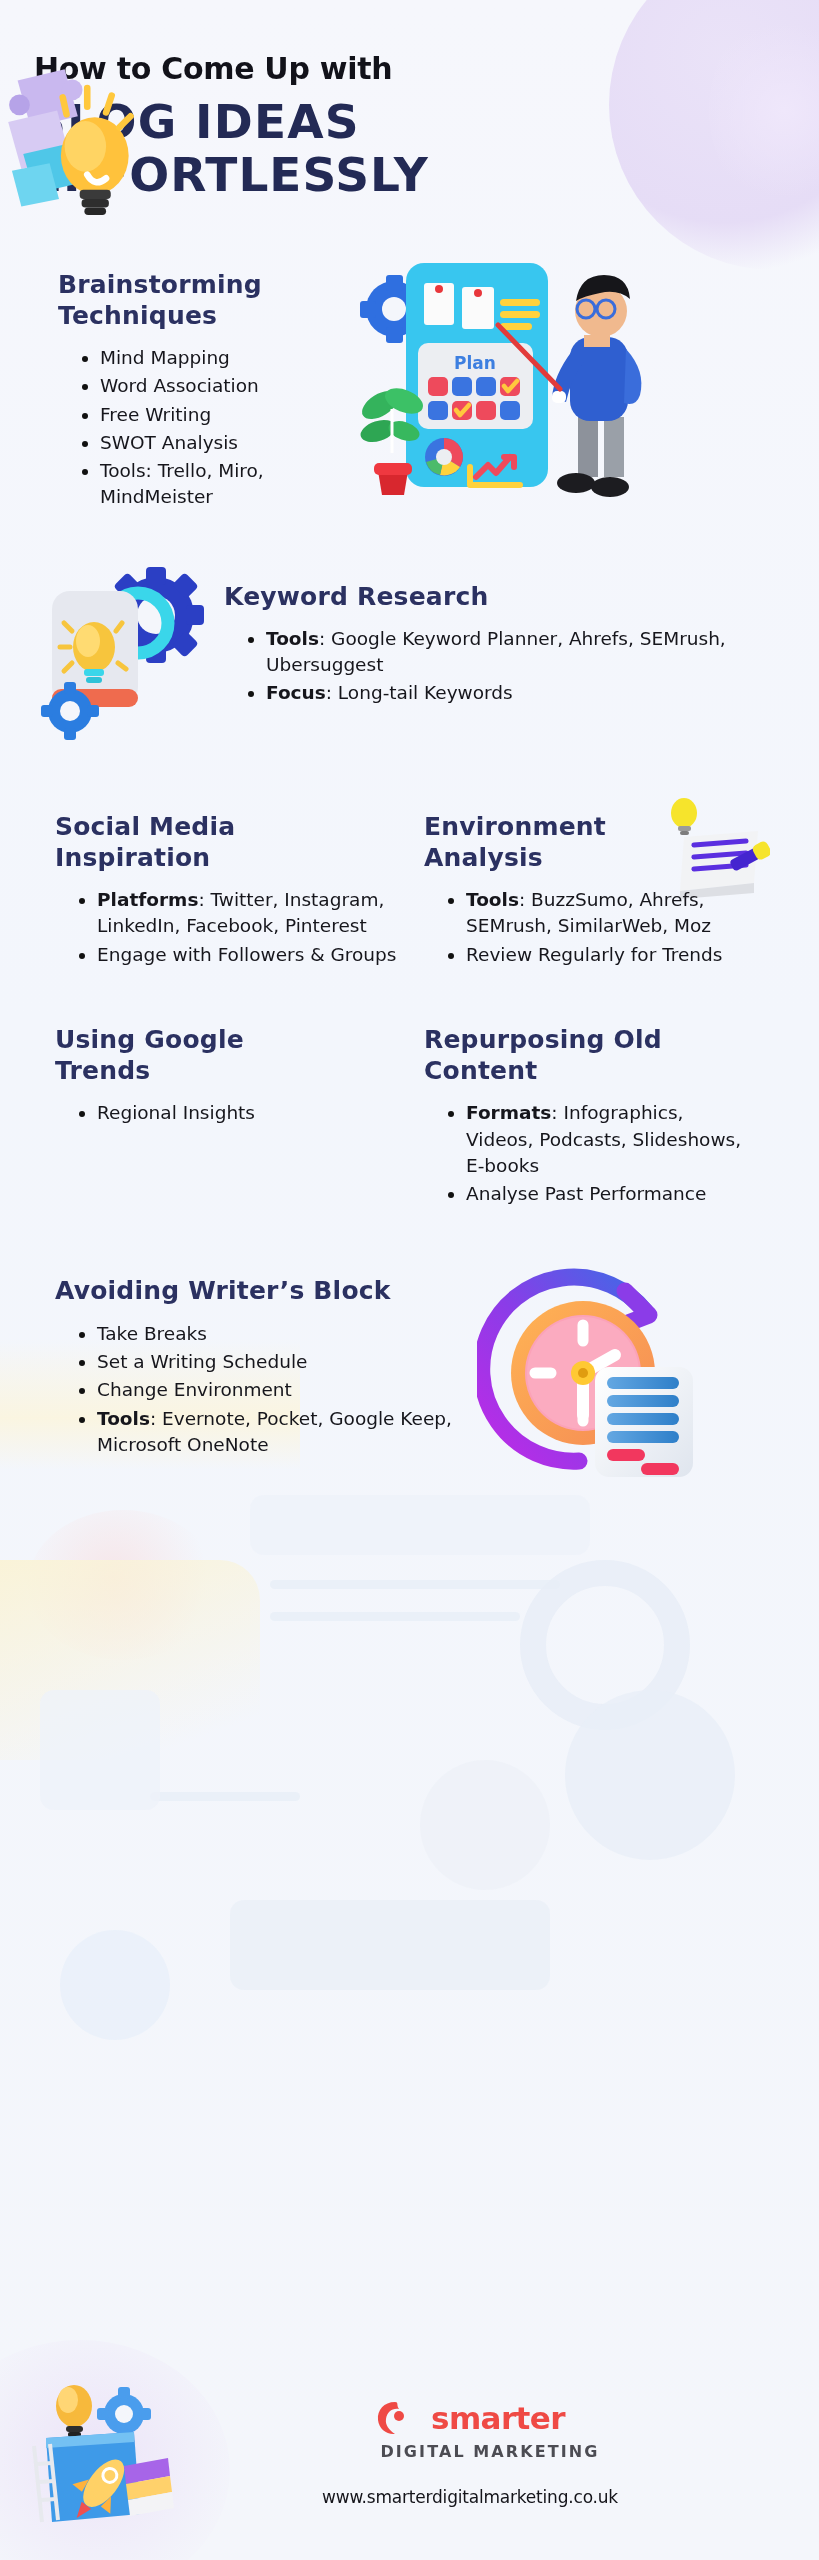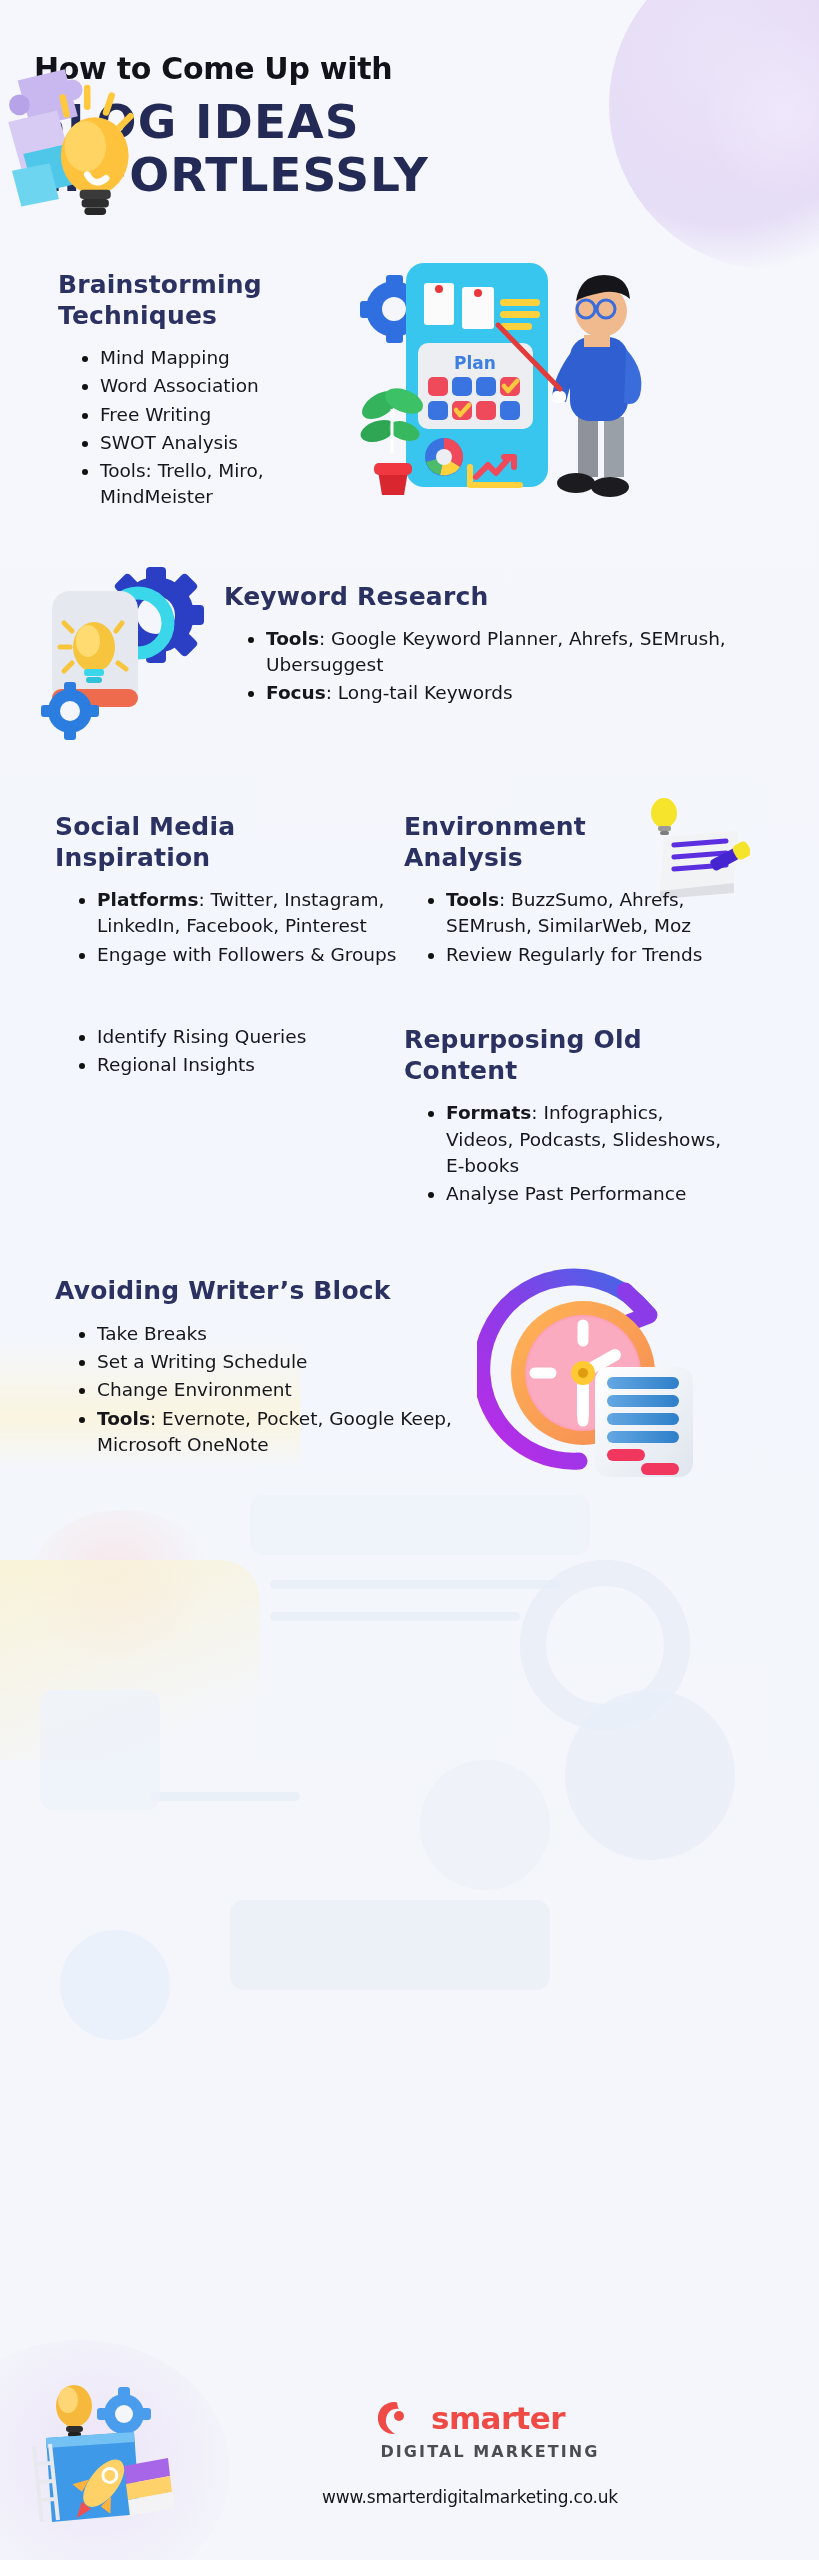--- a/index.html
+++ b/index.html
@@ -172,21 +172,21 @@
 
   
   .sec2 { display: flex; margin-top: 48px; padding: 0 28px 0 34px; }
   .sec2 .art { width: 190px; position: relative; height: 190px; }
   .sec2 .txt { flex: 1; padding-top: 20px; }
 
   
   .two-col {
     display: flex;
     padding: 0 24px 0 55px;
-    gap: 4px;
+    gap: 24px;
   }
   .two-col .col { width: 345px; }
   .two-col .col.right { width: 330px; position: relative; }
 
   .sec3 { margin-top: 60px; }
   .sec4 { margin-top: 54px; }
 
   
   .sec5 { display: flex; margin-top: 66px; padding: 0 12px 0 55px; }
   .sec5 .txt { width: 430px; }
@@ -483,22 +483,25 @@
       </div>
       <ul class="bul">
         <li><b>Tools</b><span>: BuzzSumo, Ahrefs, SEMrush, SimilarWeb, Moz</span></li>
         <li><span>Review Regularly for Trends</span></li>
       </ul>
     </div>
   </div>
 
   <div class="section two-col sec4">
     <div class="col">
+      <div class="h2">
+        <span>Using Google</span><br>
+        <span>Trends</span>
+      </div>
       <ul class="bul">
-        <li><span>Identify Rising Queries</span></li>
         <li><span>Regional Insights</span></li>
       </ul>
     </div>
 
     <div class="col right">
       <div class="h2">
         <span>Repurposing Old</span><br>
         <span>Content</span>
       </div>
       <ul class="bul">

